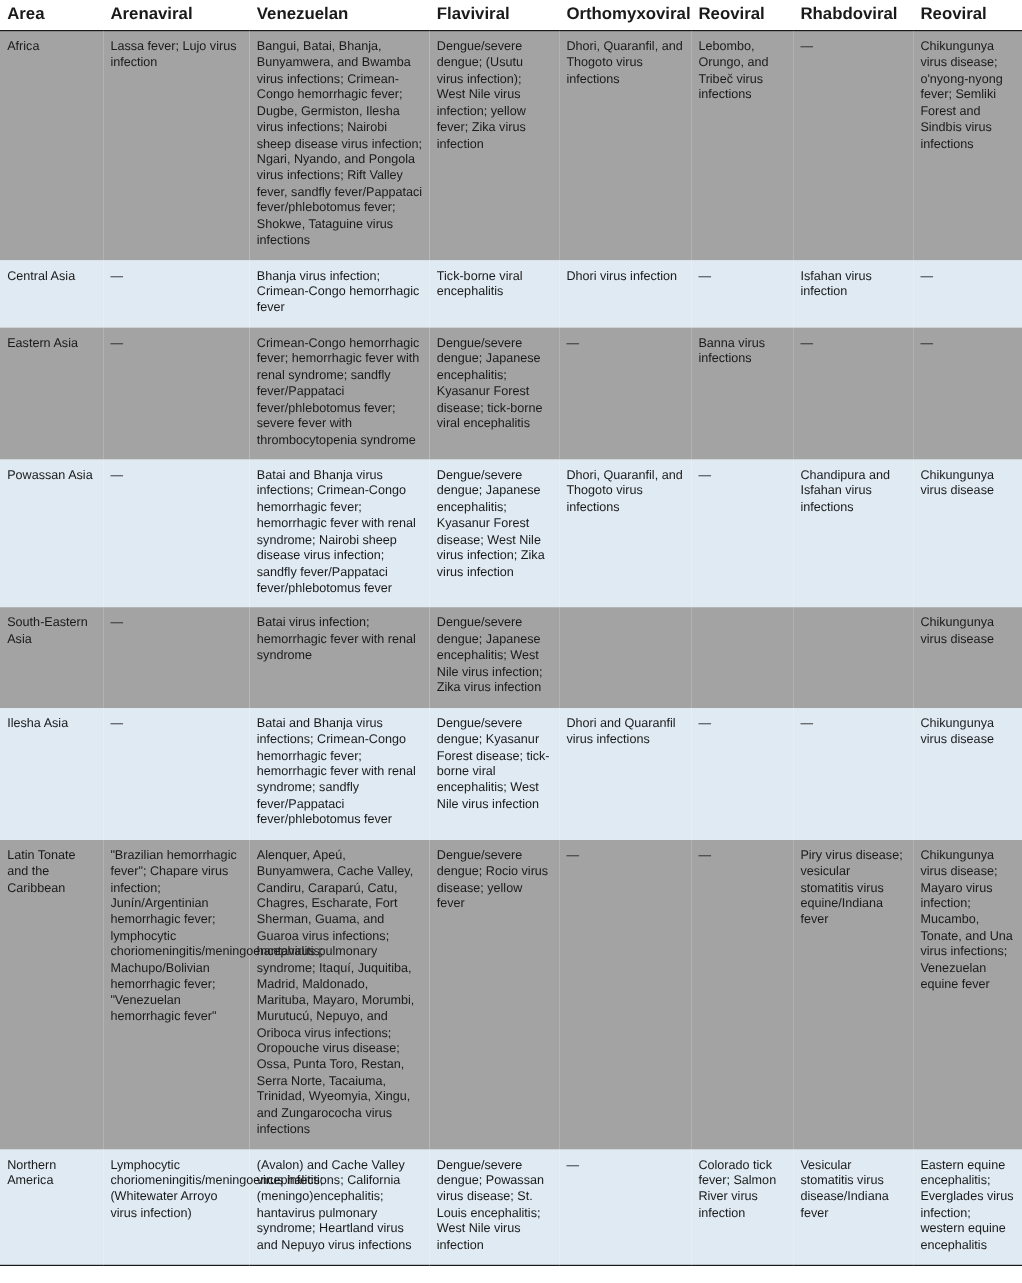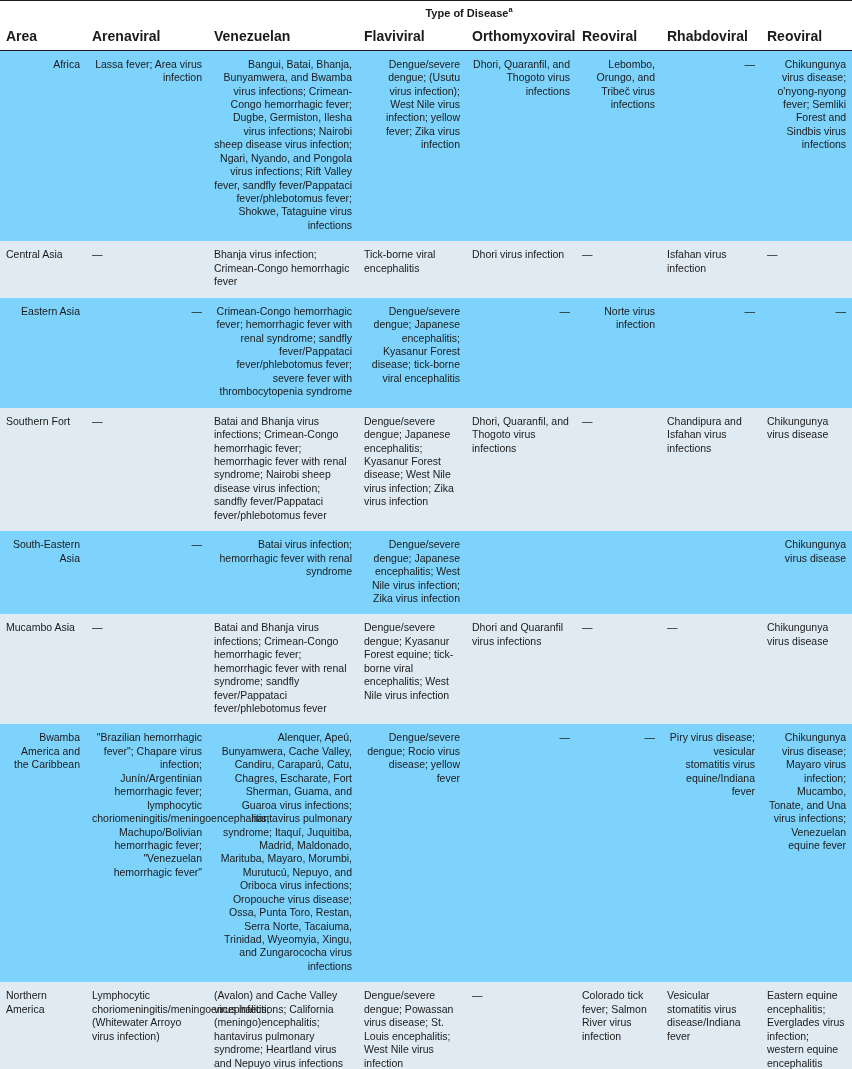--- a/index.html
+++ b/index.html
@@ -58,59 +58,55 @@
   }
   .header-row th.area-head {
     vertical-align: bottom;
   }
   td {
     vertical-align: top;
     padding: 7px 6px 9px 6px;
     border: 0;
   }
   tbody tr.shade td { background: #dfeaf2; margin-left: 12px; }
-  tbody tr.plain td { background: #7dd3fc; text-align: right; }
+  tbody tr.plain td { background: #a3a3a3; }
   tbody tr td.area-cell { white-space: normal; }
   tbody tr:last-child td { border-bottom: 1.6px solid #1a1a1a; }
 </style>
 </head>
 <body>
 
 <div class="table-wrap">
   <table class="disease-table">
     <colgroup>
       <col class="c-area">
       <col class="c-arena">
       <col class="c-bunya">
       <col class="c-flavi">
       <col class="c-orthomyxo">
       <col class="c-reo">
       <col class="c-rhabdo">
       <col class="c-toga">
     </colgroup>
     <thead>
-      <tr class="supertitle-row">
-        <th></th>
-        <th colspan="7"><span>Type of Disease</span><span class="sup">a</span></th>
-      </tr>
       <tr class="header-row">
         <th class="area-head">Area</th>
         <th>Arenaviral</th>
         <th>Venezuelan</th>
         <th>Flaviviral</th>
         <th>Orthomyxoviral</th>
         <th>Reoviral</th>
         <th>Rhabdoviral</th>
         <th>Reoviral</th>
       </tr>
     </thead>
     <tbody>
       <tr class="plain">
         <td class="area-cell">Africa</td>
-        <td>Lassa fever; Area virus infection</td>
+        <td>Lassa fever; Lujo virus infection</td>
         <td>Bangui, Batai, Bhanja, Bunyamwera, and Bwamba virus infections; Crimean-Congo hemorrhagic fever; Dugbe, Germiston, Ilesha virus infections; Nairobi sheep disease virus infection; Ngari, Nyando, and Pongola virus infections; Rift Valley fever, sandfly fever/Pappataci fever/phlebotomus fever; Shokwe, Tataguine virus infections</td>
         <td>Dengue/severe dengue; (Usutu virus infection); West Nile virus infection; yellow fever; Zika virus infection</td>
         <td>Dhori, Quaranfil, and Thogoto virus infections</td>
         <td>Lebombo, Orungo, and Tribeč virus infections</td>
         <td>—</td>
         <td>Chikungunya virus disease; o'nyong-nyong fever; Semliki Forest and Sindbis virus infections</td>
       </tr>
       <tr class="shade">
         <td class="area-cell">Central Asia</td>
         <td>—</td>
@@ -120,56 +116,56 @@
         <td>—</td>
         <td>Isfahan virus infection</td>
         <td>—</td>
       </tr>
       <tr class="plain">
         <td class="area-cell">Eastern Asia</td>
         <td>—</td>
         <td>Crimean-Congo hemorrhagic fever; hemorrhagic fever with renal syndrome; sandfly fever/Pappataci fever/phlebotomus fever; severe fever with thrombocytopenia syndrome</td>
         <td>Dengue/severe dengue; Japanese encephalitis; Kyasanur Forest disease; tick-borne viral encephalitis</td>
         <td>—</td>
-        <td>Norte virus infection</td>
+        <td>Banna virus infections</td>
         <td>—</td>
         <td>—</td>
       </tr>
       <tr class="shade">
-        <td class="area-cell">Southern Fort</td>
+        <td class="area-cell">Powassan Asia</td>
         <td>—</td>
         <td>Batai and Bhanja virus infections; Crimean-Congo hemorrhagic fever; hemorrhagic fever with renal syndrome; Nairobi sheep disease virus infection; sandfly fever/Pappataci fever/phlebotomus fever</td>
         <td>Dengue/severe dengue; Japanese encephalitis; Kyasanur Forest disease; West Nile virus infection; Zika virus infection</td>
         <td>Dhori, Quaranfil, and Thogoto virus infections</td>
         <td>—</td>
         <td>Chandipura and Isfahan virus infections</td>
         <td>Chikungunya virus disease</td>
       </tr>
       <tr class="plain">
         <td class="area-cell">South-Eastern Asia</td>
         <td>—</td>
         <td>Batai virus infection; hemorrhagic fever with renal syndrome</td>
         <td>Dengue/severe dengue; Japanese encephalitis; West Nile virus infection; Zika virus infection</td>
         <td></td>
         <td></td>
         <td></td>
         <td>Chikungunya virus disease</td>
       </tr>
       <tr class="shade">
-        <td class="area-cell">Mucambo Asia</td>
+        <td class="area-cell">Ilesha Asia</td>
         <td>—</td>
         <td>Batai and Bhanja virus infections; Crimean-Congo hemorrhagic fever; hemorrhagic fever with renal syndrome; sandfly fever/Pappataci fever/phlebotomus fever</td>
-        <td>Dengue/severe dengue; Kyasanur Forest equine; tick-borne viral encephalitis; West Nile virus infection</td>
+        <td>Dengue/severe dengue; Kyasanur Forest disease; tick-borne viral encephalitis; West Nile virus infection</td>
         <td>Dhori and Quaranfil virus infections</td>
         <td>—</td>
         <td>—</td>
         <td>Chikungunya virus disease</td>
       </tr>
       <tr class="plain">
-        <td class="area-cell">Bwamba America and the Caribbean</td>
+        <td class="area-cell">Latin Tonate and the Caribbean</td>
         <td>"Brazilian hemorrhagic fever"; Chapare virus infection; Junín/Argentinian hemorrhagic fever; lymphocytic choriomeningitis/meningoencephalitis; Machupo/Bolivian hemorrhagic fever; "Venezuelan hemorrhagic fever"</td>
         <td>Alenquer, Apeú, Bunyamwera, Cache Valley, Candiru, Caraparú, Catu, Chagres, Escharate, Fort Sherman, Guama, and Guaroa virus infections; hantavirus pulmonary syndrome; Itaquí, Juquitiba, Madrid, Maldonado, Marituba, Mayaro, Morumbi, Murutucú, Nepuyo, and Oriboca virus infections; Oropouche virus disease; Ossa, Punta Toro, Restan, Serra Norte, Tacaiuma, Trinidad, Wyeomyia, Xingu, and Zungarococha virus infections</td>
         <td>Dengue/severe dengue; Rocio virus disease; yellow fever</td>
         <td>—</td>
         <td>—</td>
         <td>Piry virus disease; vesicular stomatitis virus equine/Indiana fever</td>
         <td>Chikungunya virus disease; Mayaro virus infection; Mucambo, Tonate, and Una virus infections; Venezuelan equine fever</td>
       </tr>
       <tr class="shade">
         <td class="area-cell">Northern America</td>

